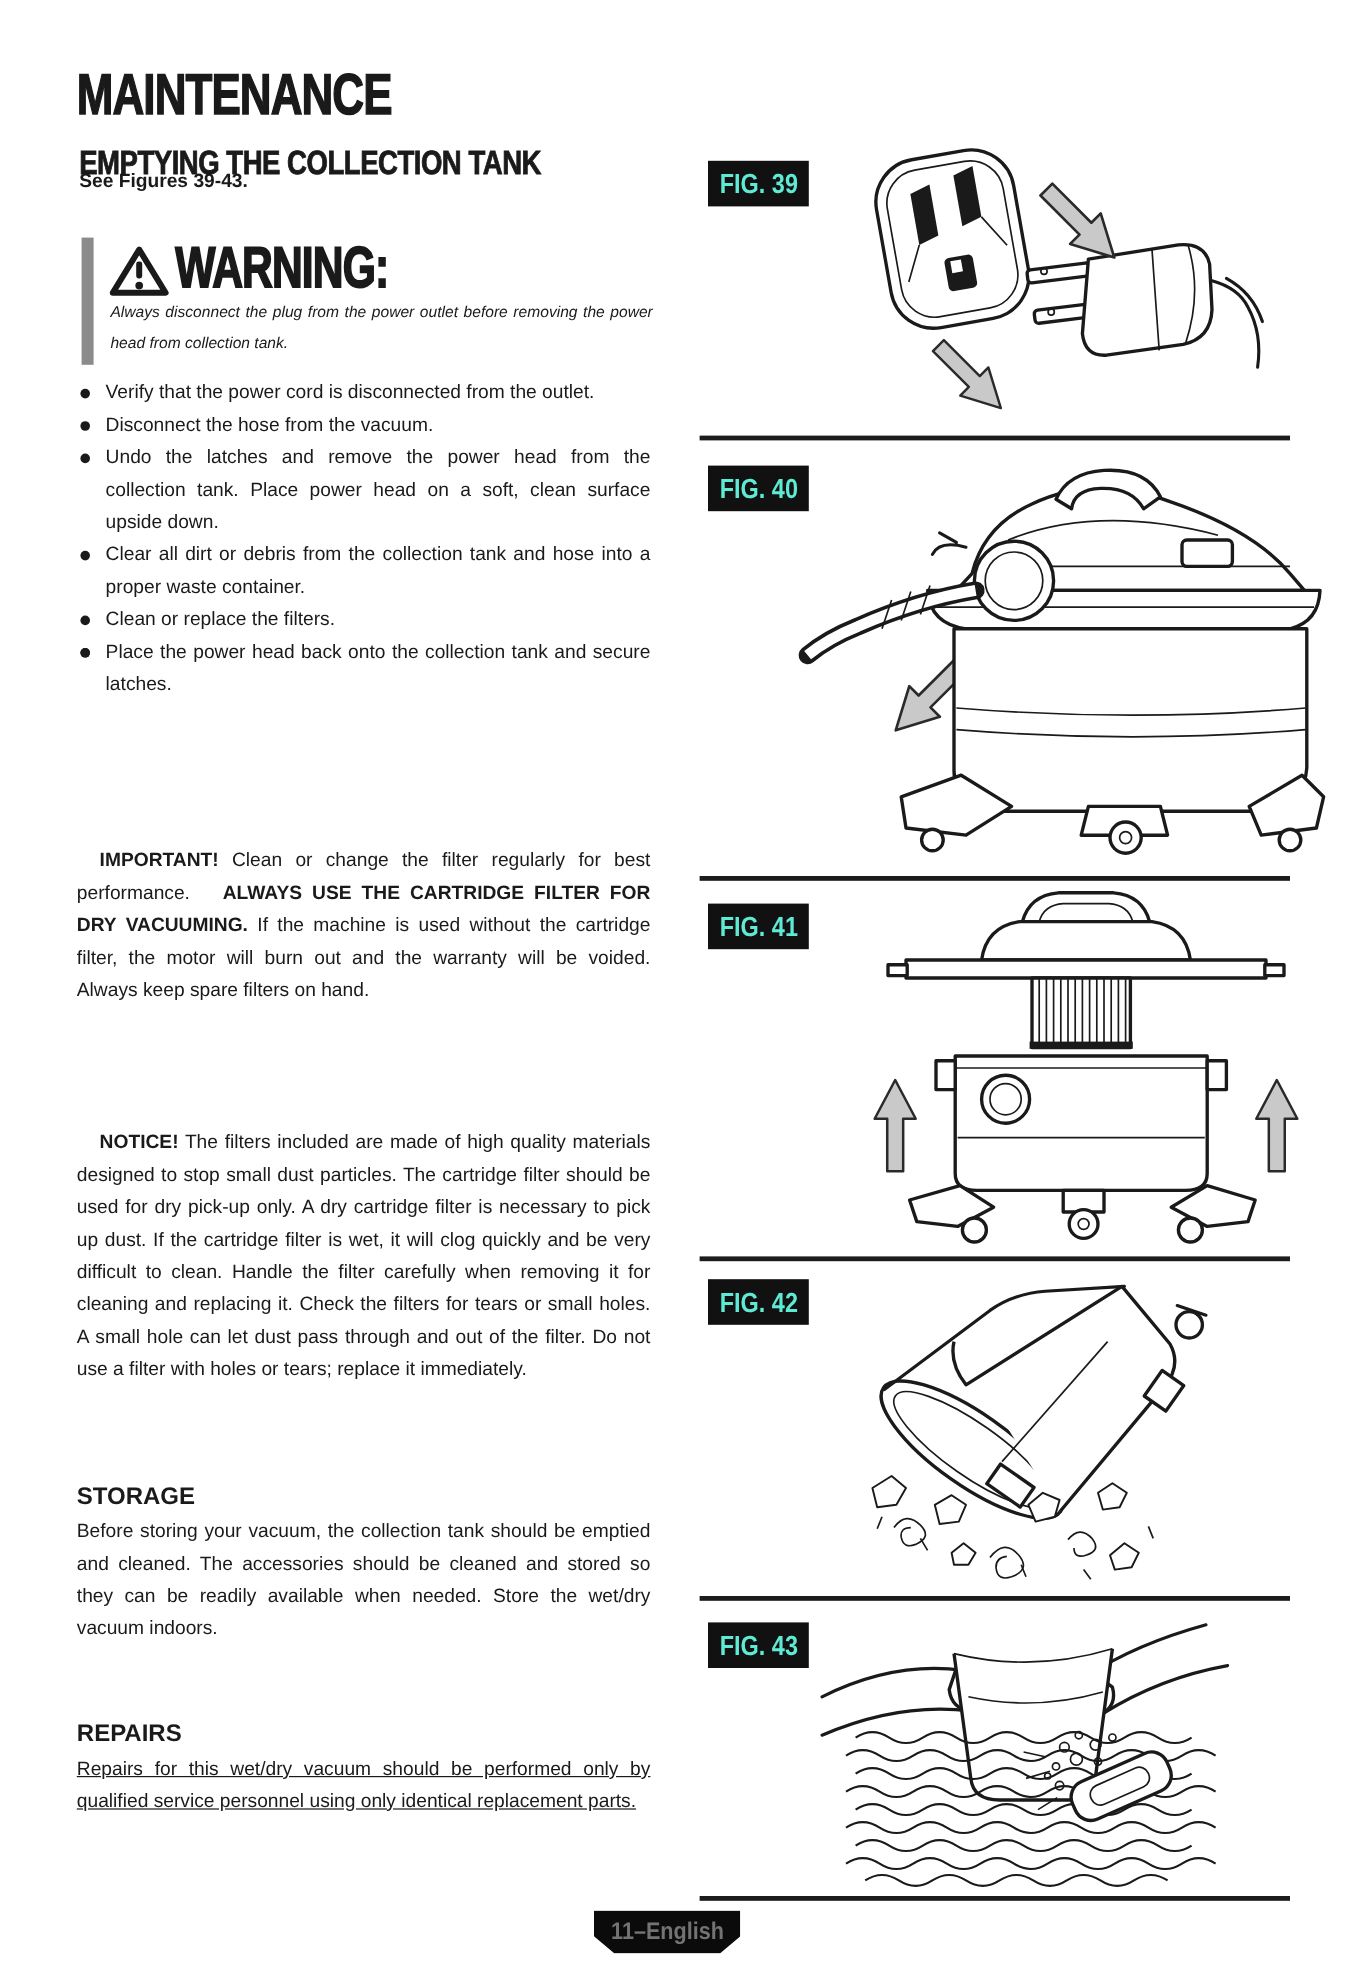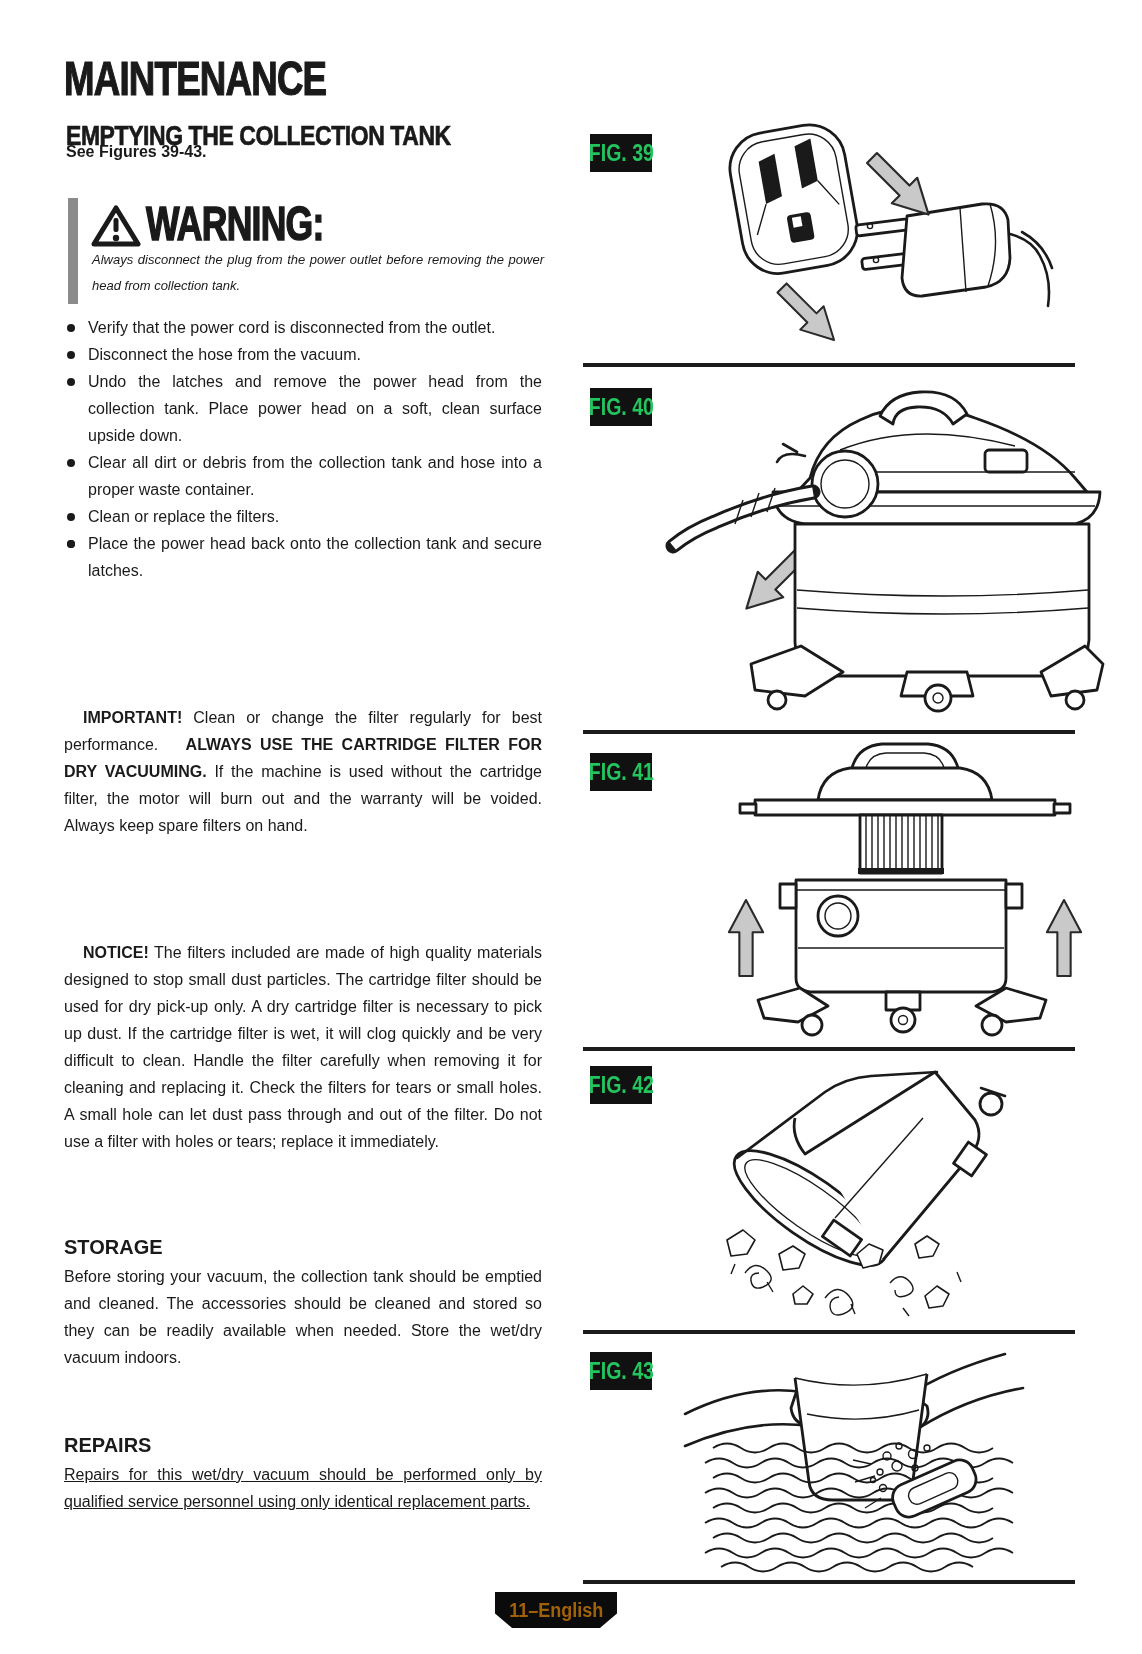--- a/index.html
+++ b/index.html
@@ -38,35 +38,35 @@
   .sub-heading{font-size:20px;font-weight:700;white-space:nowrap;}
   .storage-h{left:64px;top:1236px;}
   .storage-p{left:64px;top:1263px;width:478px;}
   .repairs-h{left:64px;top:1434px;}
   .repairs-p{left:64px;top:1461px;width:478px;}
   b{font-weight:700;margin-left:19px;}
   
   .fig-rule{left:583px;width:492px;height:4px;background:#1c1c1c;}
   .rule-1{top:363px;} .rule-2{top:730px;} .rule-3{top:1047px;} .rule-4{top:1330px;} .rule-5{top:1580px;}
   .fig-label{
-    left:590px;width:62px;height:38px;background:#111111;color:#22c55e;
+    left:590px;width:84px;height:38px;background:#111111;color:#5eead4;
     display:flex;align-items:center;justify-content:center;
   }
   .fig-label span{font-size:23px;font-weight:700;transform:scaleX(0.85);white-space:nowrap;}
   .lbl-39{top:134px;} .lbl-40{top:388px;} .lbl-41{top:753px;} .lbl-42{top:1066px;} .lbl-43{top:1352px;}
   .fig39{left:660px;top:116px;} .fig40{left:655px;top:380px;} .fig41{left:720px;top:738px;}
   .fig42{left:675px;top:1058px;} .fig43{left:675px;top:1336px;}
   svg .ln{fill:none;stroke:#1a1a1a;stroke-width:2.6;stroke-linejoin:round;stroke-linecap:round;}
   svg .lnf{fill:#ffffff;stroke:#1a1a1a;stroke-width:2.8;stroke-linejoin:round;}
   svg .thin{fill:none;stroke:#1a1a1a;stroke-width:1.4;}
   svg .blk{fill:#1a1a1a;stroke:none;}
   svg .arrow{fill:#c9c9c9;stroke:#2a2a2a;stroke-width:2.2;stroke-linejoin:round;}
   
   .footer-badge{
-    left:495px;top:1592px;width:122px;height:36px;background:#0b0b0b;color:#a16207;
+    left:495px;top:1592px;width:122px;height:36px;background:#0b0b0b;color:#737373;
     display:flex;align-items:center;justify-content:center;
     clip-path:polygon(0 0,100% 0,100% 60%,86% 100%,14% 100%,0 60%);
   }
   .footer-badge span{font-size:20px;font-weight:700;transform:scaleX(0.9);white-space:nowrap;}
 </style>
 </head>
 <body>
 
 <div class="abs page-title">MAINTENANCE</div>
 <div class="abs section-heading">EMPTYING THE COLLECTION TANK</div>

